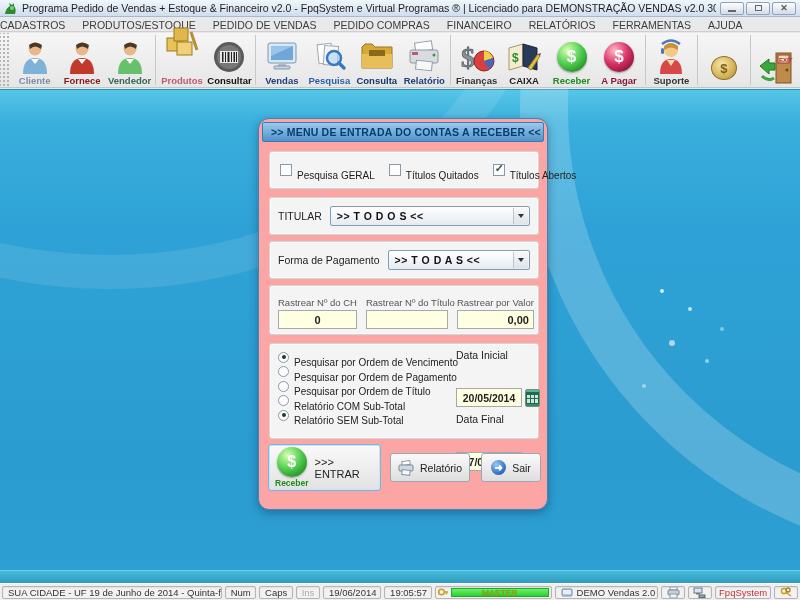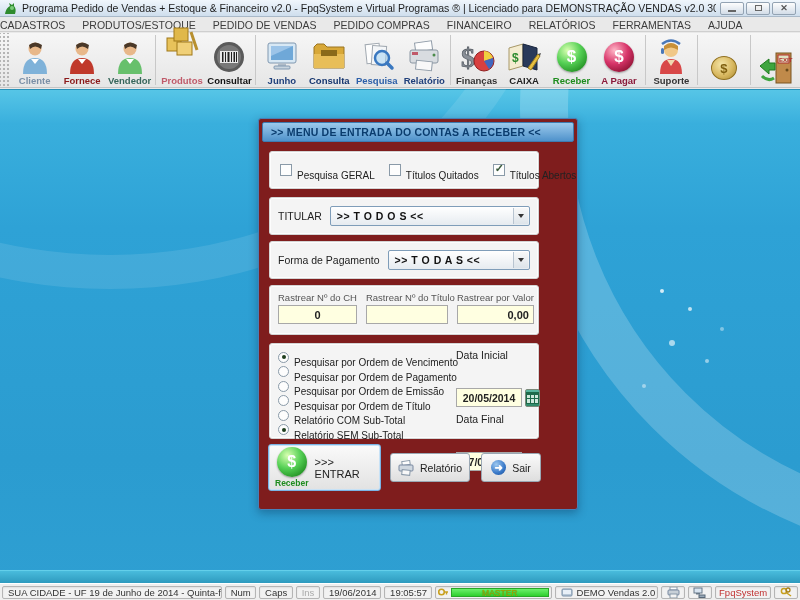--- a/index.html
+++ b/index.html
@@ -57,29 +57,29 @@
   .swoosh2 { position:absolute; left:-340px; top:-560px; width:900px; height:760px; border-radius:50%;
     border:34px solid rgba(255,255,255,0.10); }
   .sparkles { position:absolute; left:660px; top:200px; width:4px; height:4px; border-radius:50%;
     background:rgba(255,255,255,.8);
     box-shadow: 28px 18px 0 0 rgba(255,255,255,.7), 10px 52px 0 1px rgba(255,255,255,.6),
       45px 70px 0 0 rgba(255,255,255,.5), -18px 95px 0 0 rgba(255,255,255,.45), 60px 38px 0 0 rgba(255,255,255,.4); }
   .bottomstrip { position:absolute; left:0; bottom:0; width:100%; height:13px;
     background:linear-gradient(#49BCDC,#2E9ABE); border-top:1px solid #63CFEA; }
 
   
-  .dialog { position:absolute; left:258px; top:118px; width:320px; height:392px;
-    background:#7f1d1d; border:1px solid #4880B8; border-radius:3px;
+  .dialog { position:absolute; left:258px; top:118px; width:290px; height:392px;
+    background:#fca5a5; border:1px solid #4880B8; border-radius:11px;
     box-shadow:0 3px 10px rgba(0,30,60,.35); }
   .dlg-title { position:absolute; left:3px; top:3px; right:3px; height:20px; border-radius:2px;
     background:linear-gradient(#9CCAEC,#4F92CB); border:1px solid #3E7BB0;
     display:flex; align-items:center; padding-left:8px;
     font-size:10.5px; font-weight:bold; color:#0A3C6E; letter-spacing:.2px; }
   .gbox { position:absolute; left:10px; width:270px; background:#F4F4F4;
-    border:1px solid #D4D4D4; border-radius:3px; box-shadow:inset 0 0 0 1px #FDFDFD; }
+    border:1px solid #D4D4D4; border-radius:3px; box-shadow:inset 0 0 0 1px #FDFDFD;align-items:center; }
   .gb-checks { top:32px; height:38px; display:flex; align-items:center; padding:0 10px; gap:14px; }
   .cbrow { display:flex; align-items:center; gap:5px; }
   .cb { width:12px; height:12px; background:#FDFDFD; border:1px solid #8A9AA8; position:relative; flex:0 0 auto; }
   .cb.on::after { content:"✓"; position:absolute; left:1px; top:-3px; font-size:11px; color:#3A5A3A; font-weight:bold; }
   .cb-label, .rd-label { font-size:10px; color:#222; white-space:nowrap;margin-top:11px; }
 
   .gb-titular { top:78px; height:38px; display:flex; align-items:center; padding:0 8px; gap:8px; }
   .gb-pagto   { top:122px; height:38px; display:flex; align-items:center; padding:0 8px; gap:8px; }
   .fld-label { font-size:10.5px; color:#222; white-space:nowrap; }
   .select { flex:1; height:20px; border:1px solid #7F9DB9; border-radius:2px;
@@ -256,42 +256,42 @@
     <div class="tb-item">
       <span class="ticon">
         <svg width="36" height="34" viewBox="0 0 36 34">
             <rect x="4" y="3" width="28" height="20" rx="2" fill="#D8E8F4" stroke="#8098B0"></rect>
             <rect x="7" y="6" width="22" height="14" fill="#6FA8D8"></rect>
             <path d="M7 6 L29 6 L7 16 Z" fill="#9CC4E8"></path>
             <rect x="14" y="23" width="8" height="3" fill="#B0BCC8"></rect>
             <rect x="10" y="26" width="16" height="3" rx="1" fill="#C8D4DE" stroke="#8098B0"></rect>
           </svg>
       </span>
-      <span class="tb-label c-vendas">Junho</span>
-    </div>
-    <div class="tb-item">
-      <span class="ticon">
-        <svg width="36" height="34" viewBox="0 0 36 34">
-            <path d="M3 10 L3 28 L33 28 L33 7 L16 7 L13 4 L6 4 L3 7 Z" fill="#D8A838" stroke="#9A7520"></path>
-            <path d="M3 14 L33 14 L33 28 L3 28 Z" fill="#E8BE58"></path>
-            <rect x="10" y="10" width="16" height="6" fill="#8A6A1A"></rect>
-          </svg>
-      </span>
-      <span class="tb-label c-consulta">Consulta</span>
+      <span class="tb-label c-vendas">Vendas</span>
     </div>
     <div class="tb-item">
       <span class="ticon">
         <svg width="34" height="34" viewBox="0 0 34 34">
             <rect x="6" y="4" width="14" height="19" fill="#FDFDFD" stroke="#A0A8B0" transform="rotate(-6 13 13)"></rect>
             <rect x="12" y="6" width="14" height="19" fill="#F4F6F8" stroke="#A0A8B0" transform="rotate(4 19 15)"></rect>
             <circle cx="22" cy="18" r="7" fill="rgba(160,208,240,.5)" stroke="#3A78C0" stroke-width="2.5"></circle>
             <line x1="27" y1="23" x2="32" y2="28" stroke="#3A78C0" stroke-width="3.5" stroke-linecap="round"></line>
           </svg>
       </span>
       <span class="tb-label c-pesquisa">Pesquisa</span>
+    </div>
+    <div class="tb-item">
+      <span class="ticon">
+        <svg width="36" height="34" viewBox="0 0 36 34">
+            <path d="M3 10 L3 28 L33 28 L33 7 L16 7 L13 4 L6 4 L3 7 Z" fill="#D8A838" stroke="#9A7520"></path>
+            <path d="M3 14 L33 14 L33 28 L3 28 Z" fill="#E8BE58"></path>
+            <rect x="10" y="10" width="16" height="6" fill="#8A6A1A"></rect>
+          </svg>
+      </span>
+      <span class="tb-label c-consulta">Consulta</span>
     </div>
     <div class="tb-item">
       <span class="ticon">
         <svg width="36" height="34" viewBox="0 0 36 34">
             <rect x="9" y="2" width="17" height="9" fill="#FDFDFD" stroke="#909CA8" transform="rotate(-8 17 6)"></rect>
             <rect x="4" y="10" width="28" height="13" rx="2" fill="#D8DCE0" stroke="#8A96A2"></rect>
             <rect x="6" y="12" width="6" height="3" fill="#C05A6A"></rect>
             <rect x="10" y="21" width="16" height="9" fill="#F8F8F8" stroke="#909CA8" transform="rotate(6 18 25)"></rect>
             <circle cx="28" cy="15" r="1.5" fill="#4A8A4A"></circle>
           </svg>
@@ -438,24 +438,20 @@
 
     <div class="gbox gb-order">
       <div class="radio-list">
         <div class="rdrow">
           <span class="rd on"></span>
           <span class="rd-label">Pesquisar por Ordem de Vencimento</span>
         </div>
         <div class="rdrow">
           <span class="rd"></span>
           <span class="rd-label">Pesquisar por Ordem de Pagamento</span>
-        </div>
-        <div class="rdrow">
-          <span class="rd"></span>
-          <span class="rd-label">Pesquisar por Ordem de Emissão</span>
         </div>
         <div class="rdrow">
           <span class="rd"></span>
           <span class="rd-label">Pesquisar por Ordem de Título</span>
         </div>
         <div class="rdrow">
           <span class="rd"></span>
           <span class="rd-label">Relatório COM Sub-Total</span>
         </div>
         <div class="rdrow">

